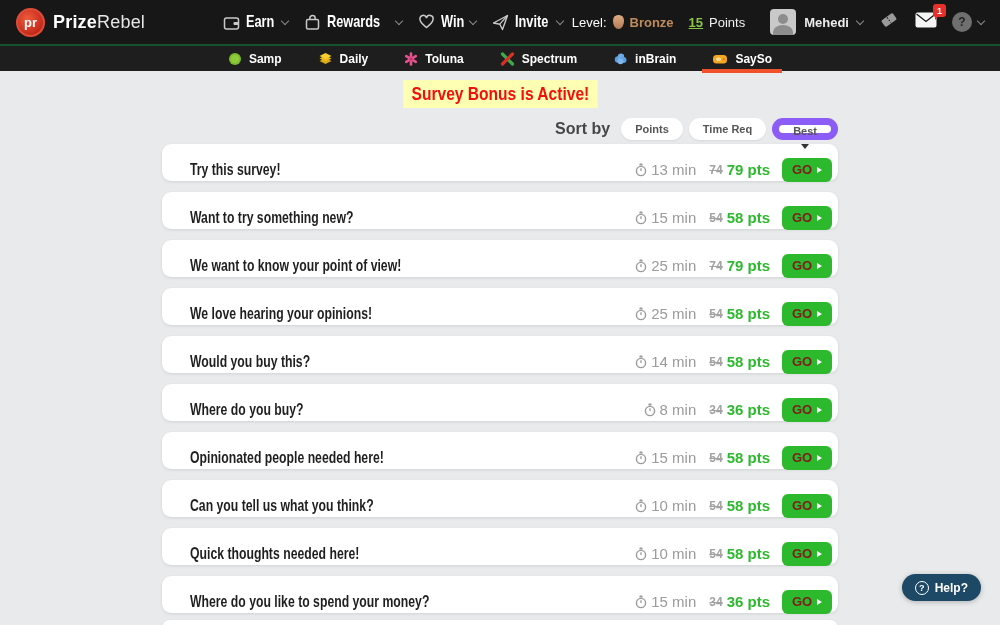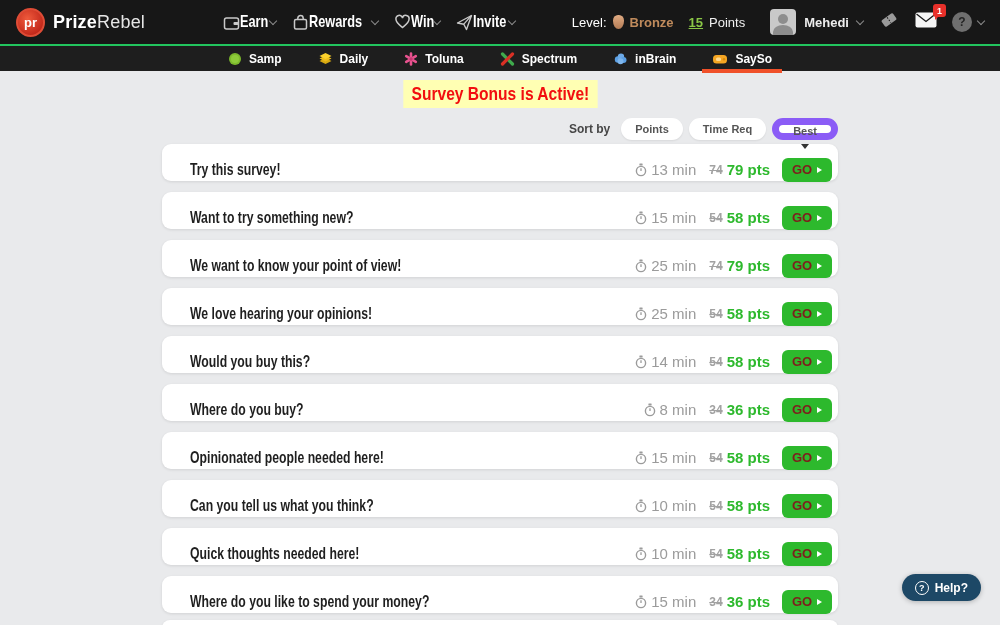--- a/index.html
+++ b/index.html
@@ -21,21 +21,21 @@
     background: radial-gradient(circle at 38% 35%, #ef5a3c, #c1271a 75%);
     border:2px solid #de4c36;
     color:#fff; font-weight:700; font-size:13px;
     display:flex; align-items:center; justify-content:center;
   }
   .brand-name { margin-left:8px; font-size:18px; color:#fff; letter-spacing:0.2px; }
   .brand-bold { font-weight:700; }
   .brand-light { font-weight:400; color:#e6e6e6; }
 
   .menus { display:flex; align-items:center; gap:16px; margin-left:78px; }
-  .menu-item { display:flex; align-items:center; color:#fff; cursor:pointer; }
+  .menu-item { display:flex; align-items:center; gap:6px; color:#fff; cursor:pointer; }
   .menu-item svg { display:block; }
   .menu-label {
     display:inline-block; white-space:nowrap;
     font-size:17px; font-weight:700;
     transform:scaleX(0.75); transform-origin:left center;
     margin-right:-8px;
   }
   .chev {
     width:6px; height:6px; border-right:1.6px solid #8a8a8a; border-bottom:1.6px solid #8a8a8a;
     transform:rotate(45deg); margin-top:-3px; display:inline-block;
@@ -70,21 +70,21 @@
   }
   .q-circle-nav {
     width:20px; height:20px; border-radius:50%; background:#6f6f6f;
     color:#242424; font-size:12px; font-weight:700;
     display:flex; align-items:center; justify-content:center;
   }
   .help-group { display:flex; align-items:center; gap:6px; cursor:pointer; }
 
   
   .tabsbar {
-    height:27px; background:#1e1e1e; border-top:2px solid #22c55e;
+    height:27px; background:#1e1e1e; border-top:2px solid #14532d;
     display:flex; justify-content:center; align-items:stretch;
   }
   .tab {
     display:flex; align-items:center; gap:7px; padding:0 18px;
     color:#fff; font-size:12px; font-weight:700; position:relative; cursor:pointer;
   }
   .tab.active::after {
     content:""; position:absolute; left:8px; right:8px; bottom:-2px; height:4px;
     background:#f0512a;
   }
@@ -96,21 +96,21 @@
     display:inline-block; white-space:nowrap;
     background:#ffffb3; color:#f20f0f;
     font-size:19px; font-weight:700; padding:3px 10px;
     transform:scaleX(0.82); transform-origin:center;
   }
 
   
   .content { width:676px; margin:0 auto; }
 
   .sortrow { display:flex; justify-content:flex-end; align-items:center; gap:6px; margin:11px 0 4px; }
-  .sort-label { font-size:12px; font-weight:700; color:#464646; margin-right:5px; }
+  .sort-label { font-size:16px; font-weight:700; color:#464646; margin-right:5px; }
   .pill {
     background:#fff; border:none; border-radius:12px; height:22px; padding:0 14px;
     font-family:"Liberation Sans", sans-serif;
     font-size:11px; font-weight:700; color:#555; cursor:pointer;
     box-shadow:0 1px 2px rgba(0,0,0,0.08);
     display:flex; align-items:center;
   }
   .pill.outlined { border:7px solid #8b5cf6; gap:7px; box-shadow:none;flex-direction:column; }
   .caret-down {
     width:0; height:0; border-left:4px solid transparent; border-right:4px solid transparent;

